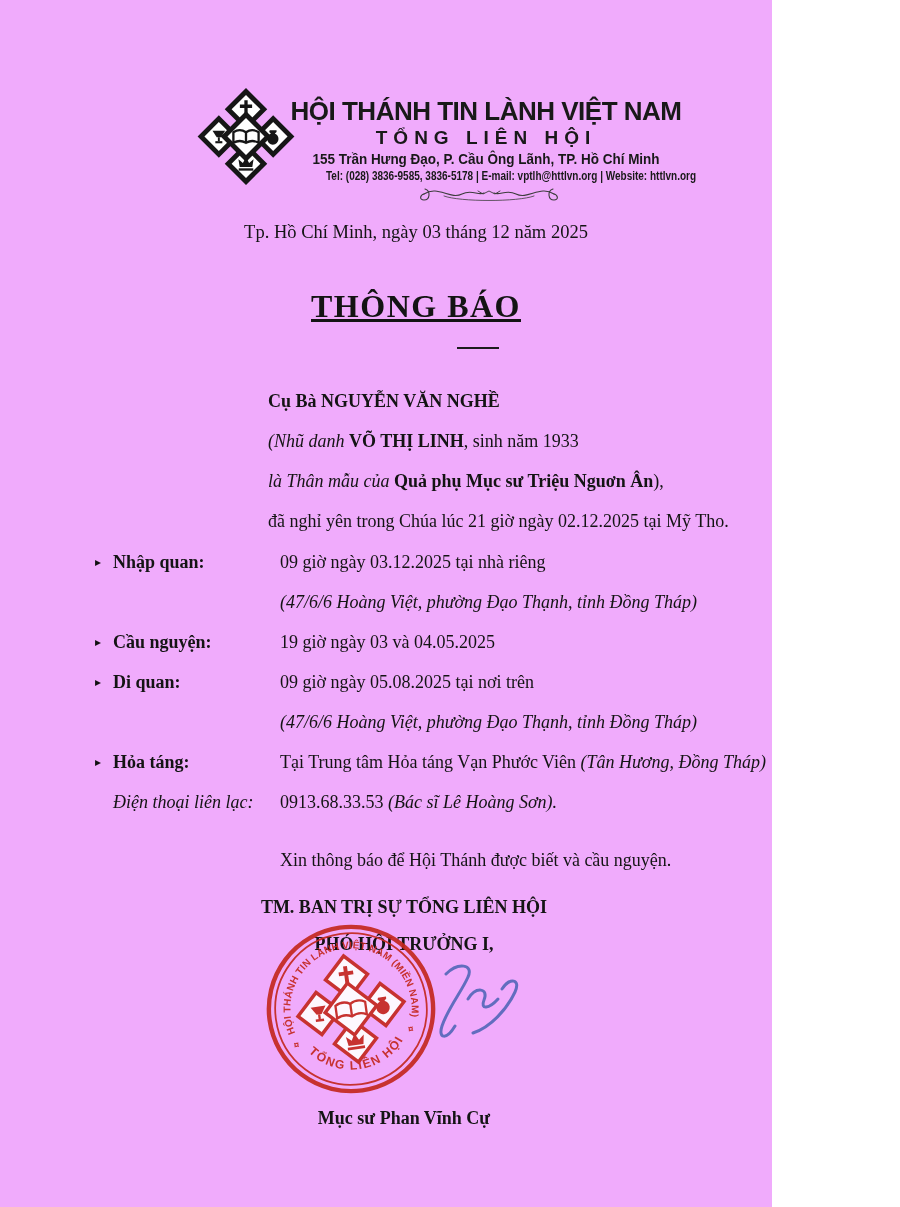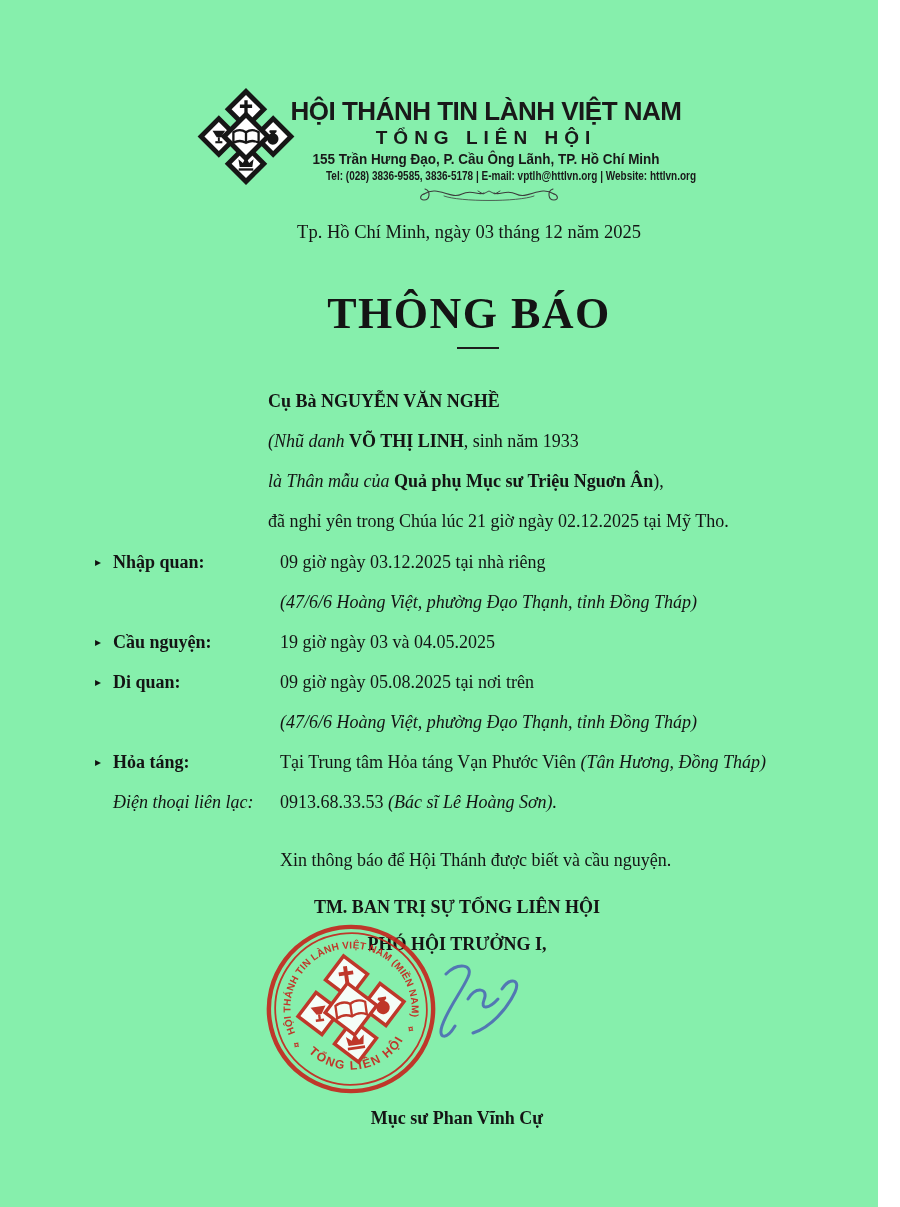--- a/index.html
+++ b/index.html
@@ -1,36 +1,36 @@
 <!DOCTYPE html>
 <html><head>
 <meta charset="utf-8">
 <style>
   html,body{margin:0;padding:0;background:#fff;}
   .page{
-    position:relative;width:878px;height:1207px;background:#86efac;overflow:hidden;
+    position:relative;width:772px;height:1207px;background:#f0abfc;overflow:hidden;
     font-family:"Liberation Serif","DejaVu Serif",serif;color:#141414;
   }
   
   .letterhead{position:absolute;top:88px;left:196px;display:flex;}
   .logo{width:100px;height:97px;flex:0 0 auto;color:#161616;}
   .head-text{
     position:absolute;left:90px;top:8px;width:400px;text-align:center;
     font-family:"Liberation Sans","DejaVu Sans",sans-serif;font-weight:bold;color:#191919;
     white-space:nowrap;
   }
   .org-name{font-size:26px;letter-spacing:-0.5px;line-height:30px;}
   .org-division{font-size:19px;letter-spacing:6px;line-height:22px;margin-top:1px;}
   .org-address{font-size:14.5px;line-height:18px;margin-top:1px;transform:scaleX(.93);transform-origin:center;}
   .org-contact{font-size:12.5px;line-height:15px;margin-top:1px;transform:scaleX(.80);transform-origin:center;}
   .flourish{position:absolute;top:182px;left:414px;color:#3c3c3c;}
   
   .meta{position:absolute;top:217px;left:60px;right:0;text-align:center;font-size:18.5px;line-height:30px;}
   .doc-title{position:absolute;top:288px;left:60px;right:0;text-align:center;
-    font-size:44px;font-weight:bold;letter-spacing:1.5px;}
+    font-size:32px;font-weight:bold;letter-spacing:1.5px;text-decoration:underline;}
   .title-rule{position:absolute;top:347px;left:457px;width:42px;border-top:2px solid #1c1c1c;}
   
   .deceased{position:absolute;top:381px;left:268px;font-size:18px;line-height:40px;white-space:nowrap;}
   .deceased p{margin:0;}
   .b{font-weight:bold;}
   .i{font-style:italic;}
   .schedule{position:absolute;top:542px;left:95px;font-size:18px;line-height:40px;}
   .srow{display:flex;height:40px;white-space:nowrap;}
   .bullet{width:18px;font-family:"DejaVu Sans",sans-serif;font-size:12px;color:#111;}
   .slabel{width:167px;font-weight:bold;}

